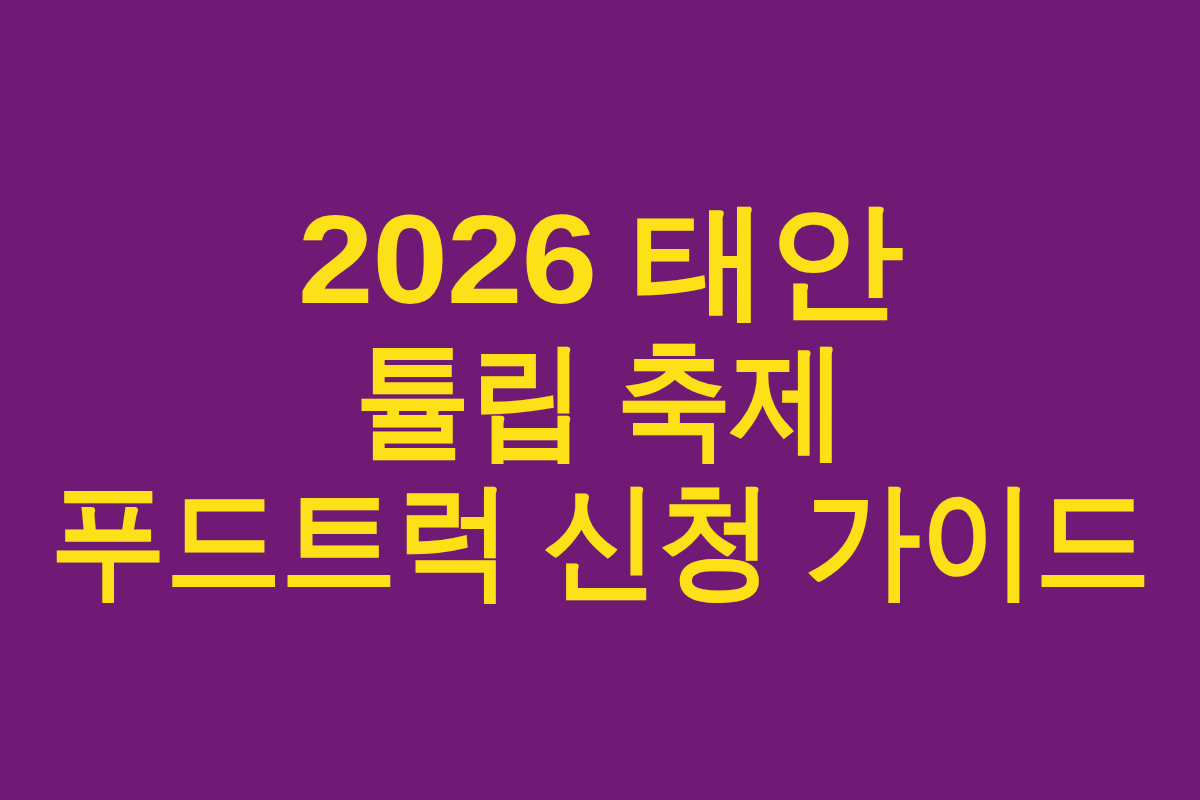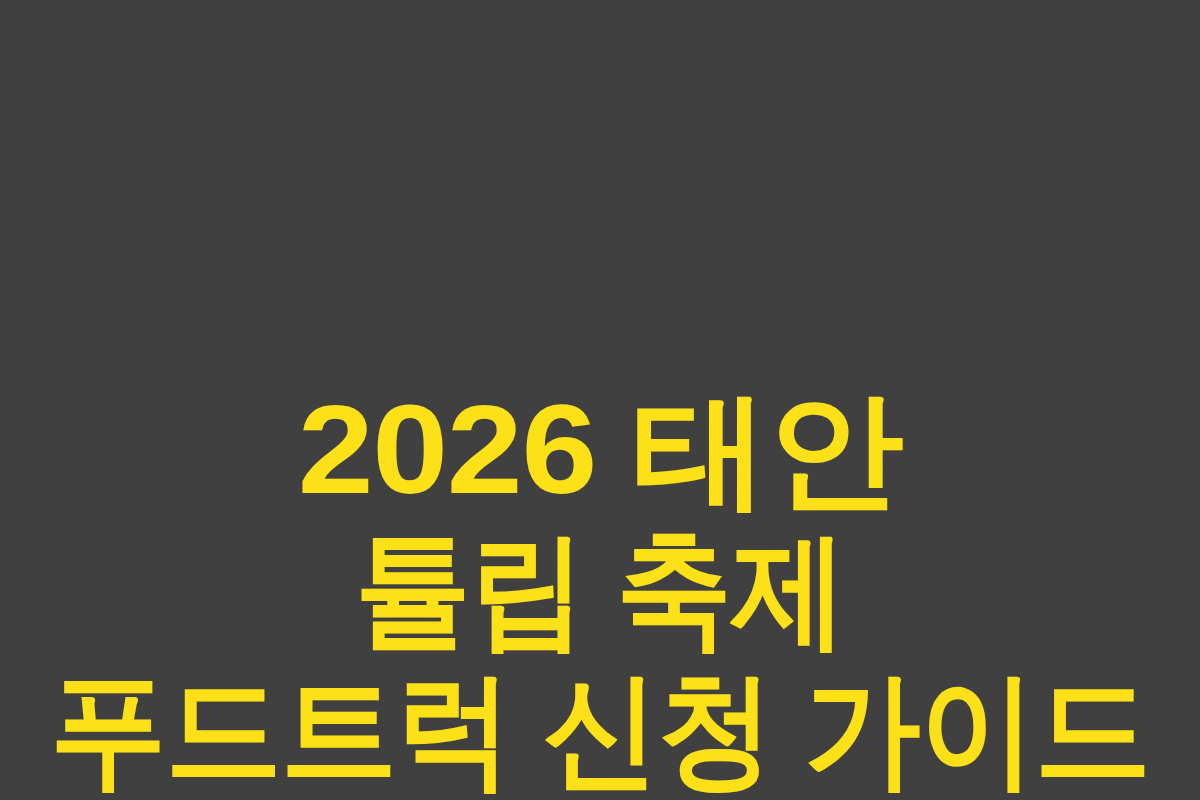--- a/index.html
+++ b/index.html
@@ -13,23 +13,23 @@
 
   body {
     font-family: "Liberation Sans", "DejaVu Sans", sans-serif;
     background: #3d0078;
   }
 
   .banner {
     position: relative;
     width: 1200px;
     height: 800px;
-    background: #404040;
+    background: #701a75;
     display: flex;
-    align-items: flex-end;
+    align-items: center;
     justify-content: center;
     overflow: hidden;
   }
 
   .title-block {
     display: flex;
     flex-direction: column;
     align-items: center;
     justify-content: center;
     width: 100%;

